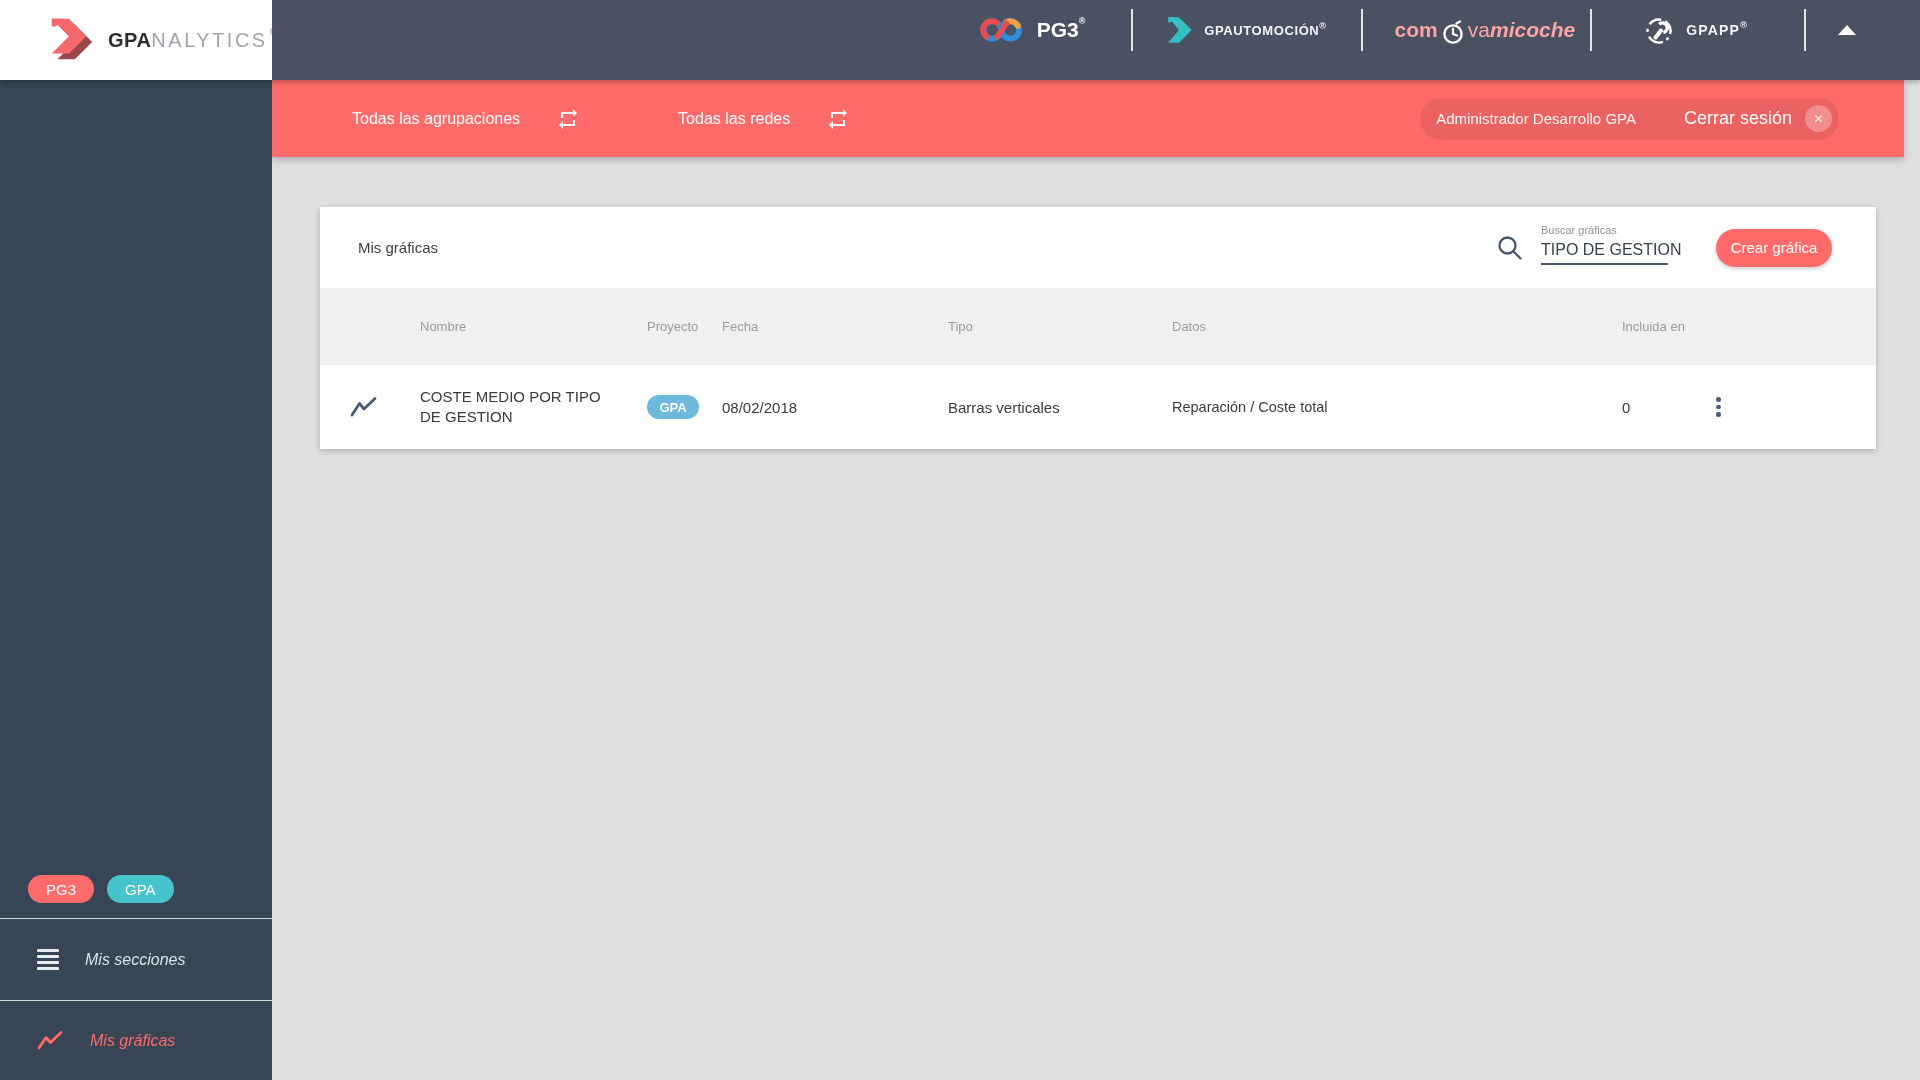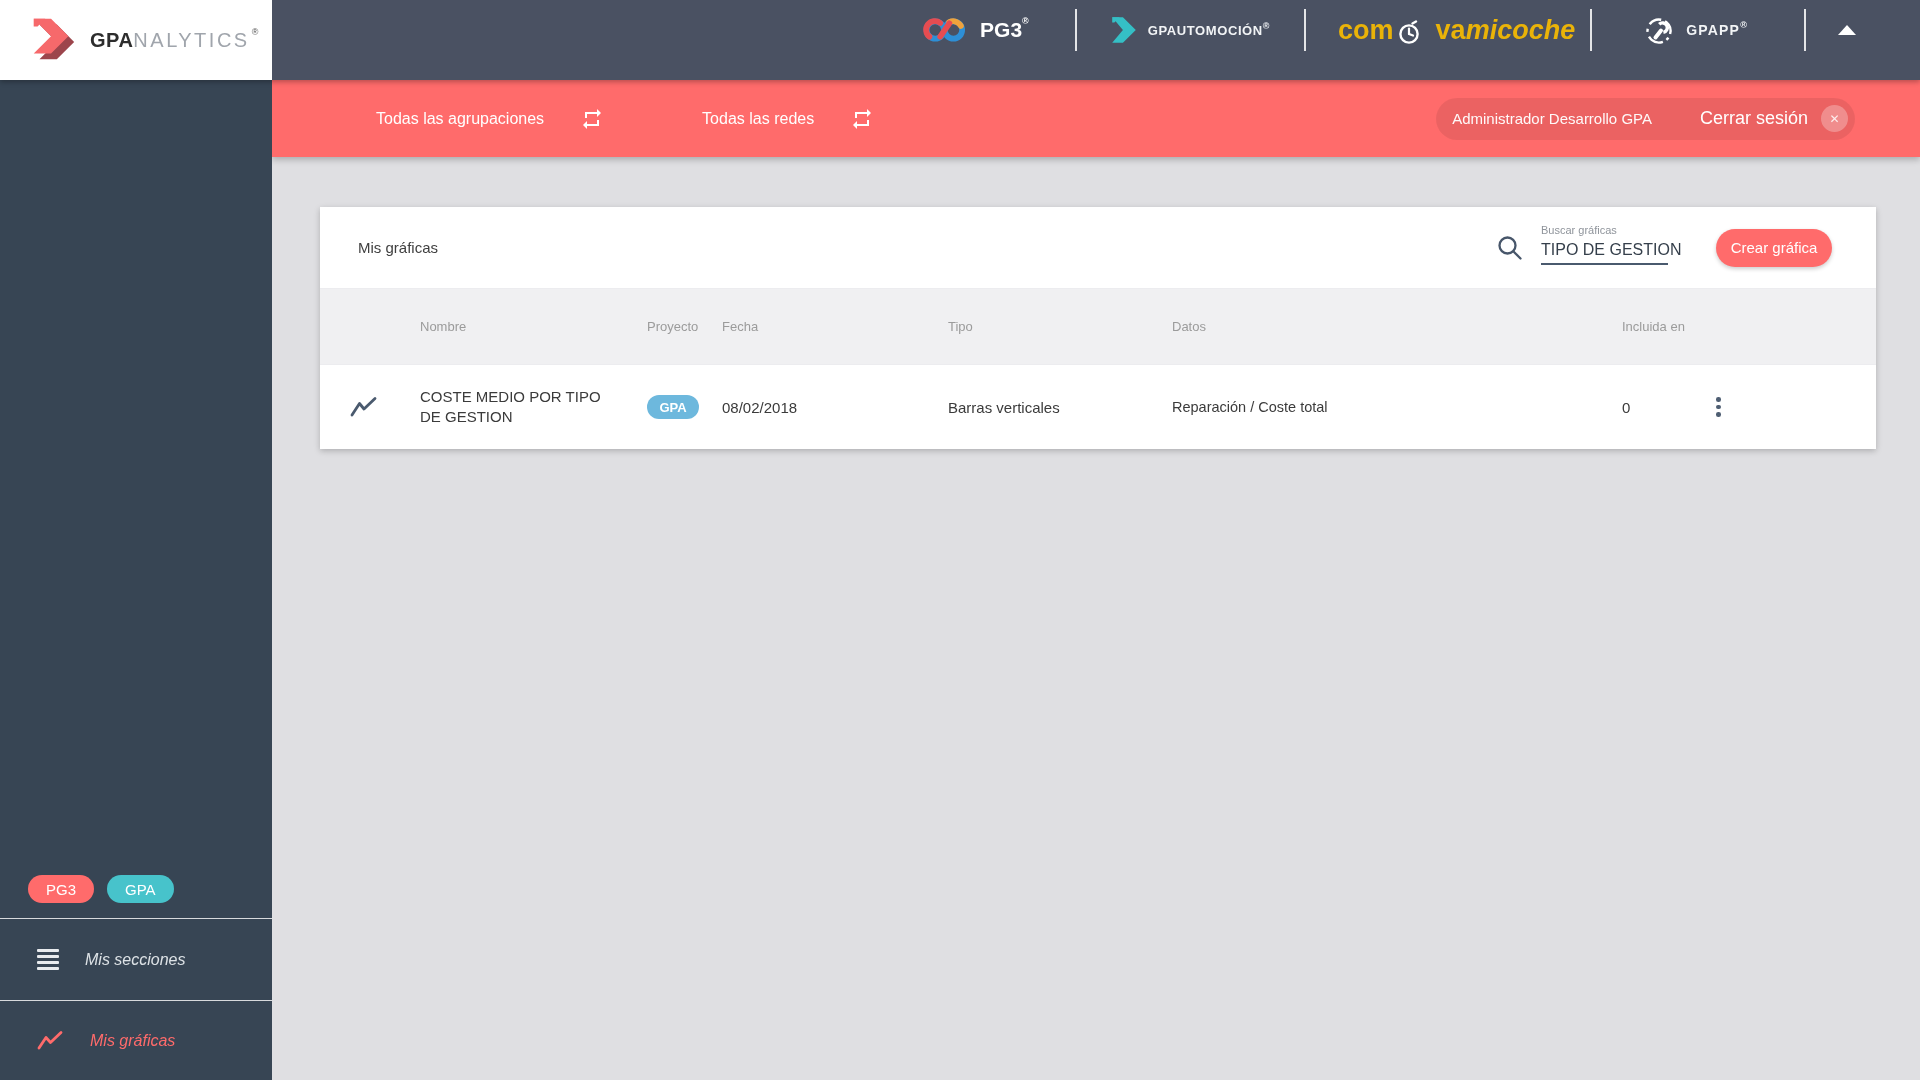--- a/index.html
+++ b/index.html
@@ -4,50 +4,50 @@
 <style>
   * { margin:0; padding:0; box-sizing:border-box; }
   html,body { width:1920px; height:1080px; }
   body { font-family:"Liberation Sans", sans-serif; }
   #app { position:relative; width:1920px; height:1080px; overflow:hidden; background:#dfdfe2; }
 
   
   .header { position:absolute; top:0; left:0; width:100%; height:80px; background:#4a5162;
             box-shadow:0 2px 5px rgba(0,0,0,.28); z-index:40; }
   .logo-box { position:absolute; top:0; left:0; width:272px; height:80px; background:#fff;
-              display:flex; align-items:center; padding-left:26px; }
+              display:flex; align-items:center; padding-left:44px; }
   .ga-text { margin-left:12px; font-size:20px; letter-spacing:.5px; white-space:nowrap; }
   .ga-bold { font-weight:bold; color:#2d2d2d; }
   .ga-light { color:#a0a5ac; letter-spacing:2.5px; }
   .reg { font-size:9px; vertical-align:top; position:relative; top:-2px; color:inherit; }
   .ga-reg { color:#555; margin-left:2px; }
 
   .header-right { position:absolute; right:0; top:0; height:60px; display:flex; align-items:center;
                   padding-right:64px; }
   .hgroup { display:flex; align-items:center; cursor:pointer; }
   .hsep { width:2px; height:42px; background:rgba(255,255,255,.85); }
   .sep-a { margin-left:46px; margin-right:32px; }
   .sep-b { margin-left:34px; margin-right:32px; }
   .sep-c { margin-left:15px; margin-right:50px; }
   .sep-d { margin-left:56px; margin-right:32px; }
   .pg3-text { font-size:21px; font-weight:bold; color:#fff; margin-left:10px; }
   .gpauto-text { font-size:13px; font-weight:600; letter-spacing:.6px; color:#f2f4f6; margin-left:9px; }
-  .comprava { font-size:27px; color:#eab308; }
+  .comprava { font-size:21px; color:#fca5a5; }
   .comprava .p1 { font-weight:600; }
-  .comprava .p2 { font-weight:700;margin-left:12px; }
+  .comprava .p2 { font-weight:400; }
   .comprava .p3 { font-weight:600; font-style:italic; }
   .comprava svg { margin:0 3px; position:relative; top:3px; }
   .gpapp-text { font-size:14px; font-weight:600; letter-spacing:1.2px; color:#f2f4f6; margin-left:10px; }
   .collapse-caret { width:0; height:0; border-left:9px solid transparent; border-right:9px solid transparent;
                     border-bottom:10px solid #fff; cursor:pointer; }
 
   
-  .filter-bar { position:absolute; top:80px; left:272px; right:0; height:77px; background:#ff6b6b;
+  .filter-bar { position:absolute; top:80px; left:272px; right:16px; height:77px; background:#ff6b6b;
                 box-shadow:0 3px 6px rgba(0,0,0,.22); z-index:30; display:flex; align-items:center;
-                padding-left:104px; }
+                padding-left:80px; }
   .filter-label { font-size:16px; color:#fff; white-space:nowrap; cursor:pointer; }
   .swap-icon { cursor:pointer; display:flex; }
   .swap-1 { margin-left:36px; }
   .flabel-2 { margin-left:98px; }
   .swap-2 { margin-left:36px; }
   .user-pill { position:absolute; right:65px; top:50%; transform:translateY(-50%); height:42px;
                border-radius:21px; background:rgba(0,0,0,.08); display:flex; align-items:center;
                padding:0 7px 0 16px; }
   .user-name { font-size:15px; color:rgba(255,255,255,.96); }
   .logout-label { font-size:18px; color:#fff; margin-left:48px; cursor:pointer; }

